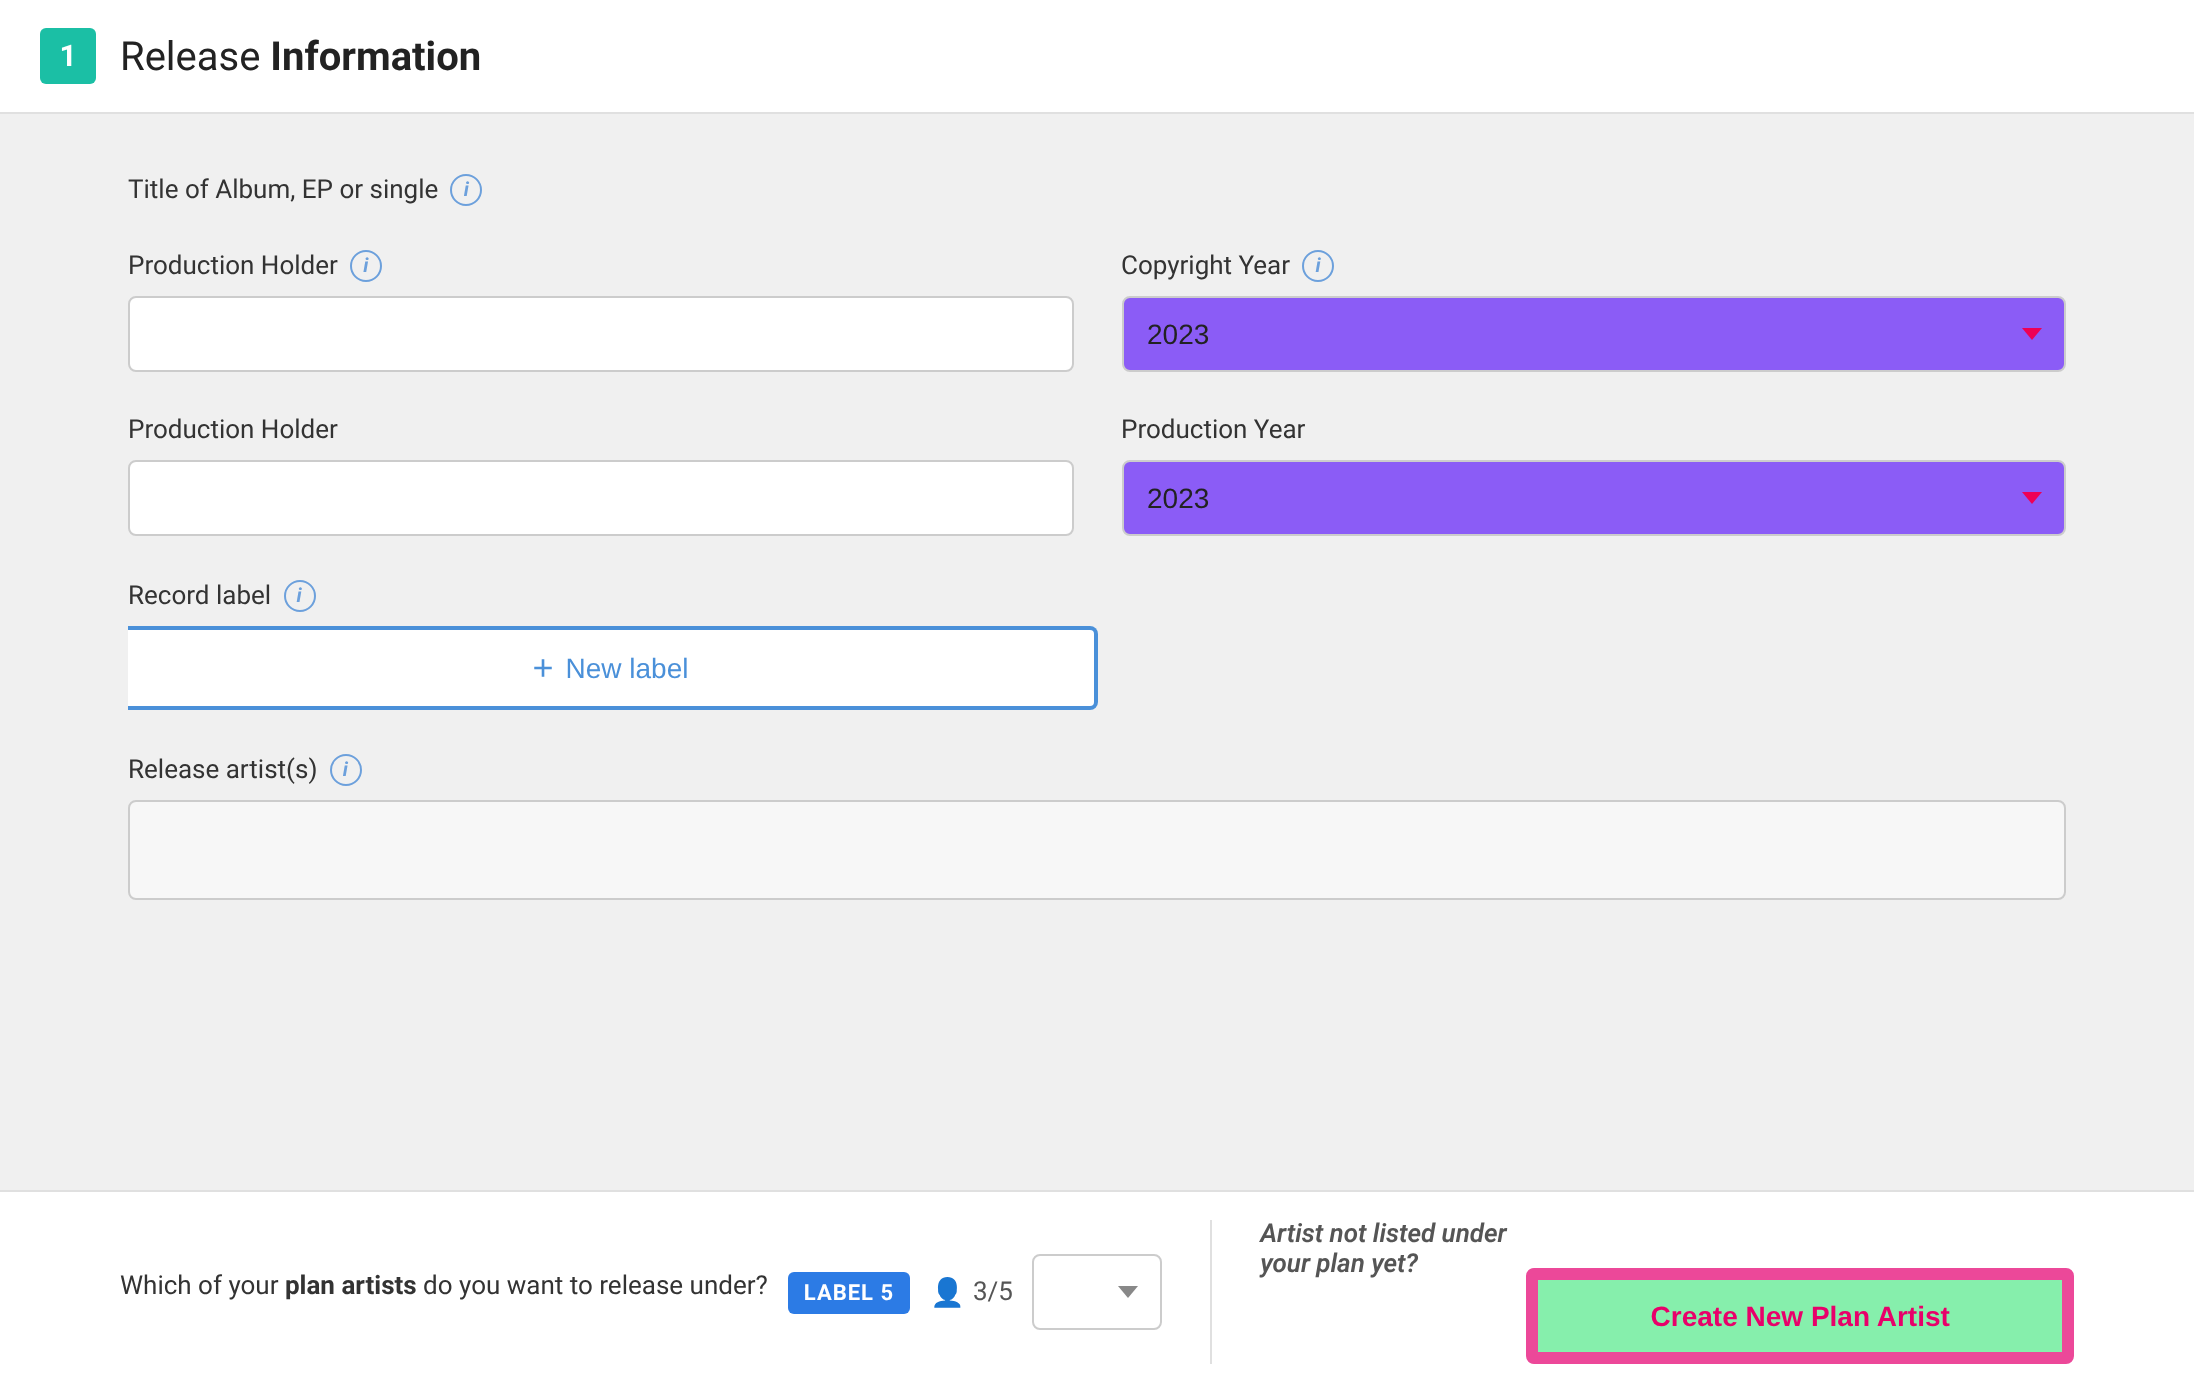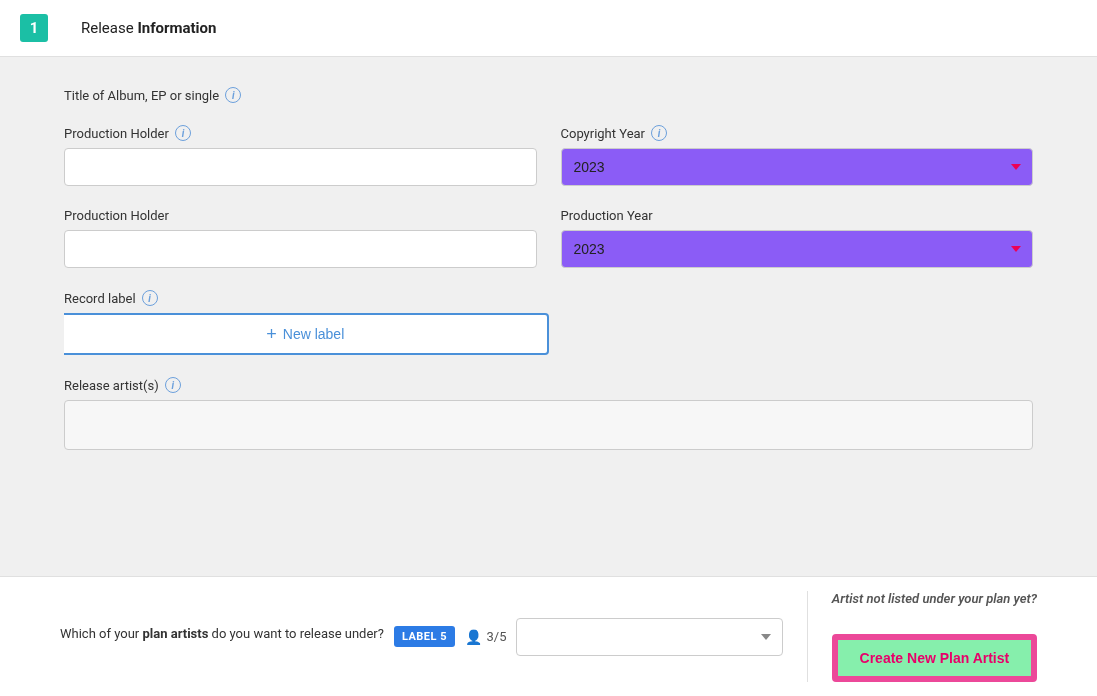--- a/index.html
+++ b/index.html
@@ -24,23 +24,22 @@
       color: #fff;
       font-weight: bold;
       font-size: 15px;
       display: flex;
       align-items: center;
       justify-content: center;
       border-radius: 3px;
       flex-shrink: 0;
     }
     .header-title {
-      font-size: 15px;
-      color: #222;
-      margin-left: 21px;
+      font-size: 20px;
+      color: #222;
     }
     .header-title span {
       font-weight: 400;
     }
     .header-title strong {
       font-weight: 700;
     }
     .main {
       padding: 30px 64px;
       background: #f0f0f0;
@@ -242,21 +241,21 @@
       height: 38px;
     }
     .bottom-left {
       display: flex;
       align-items: center;
       gap: 10px;
       flex: 1;
     }
     .bottom-right {
       display: flex;
-      flex-direction: column;
+      flex-direction: row;
       align-items: flex-start;
       gap: 4px;
       border-left: 1px solid #e0e0e0;
       padding-left: 24px;
       min-width: 220px;
     }
     .artist-not-listed {
       font-size: 13px;
       color: #555;
     }

